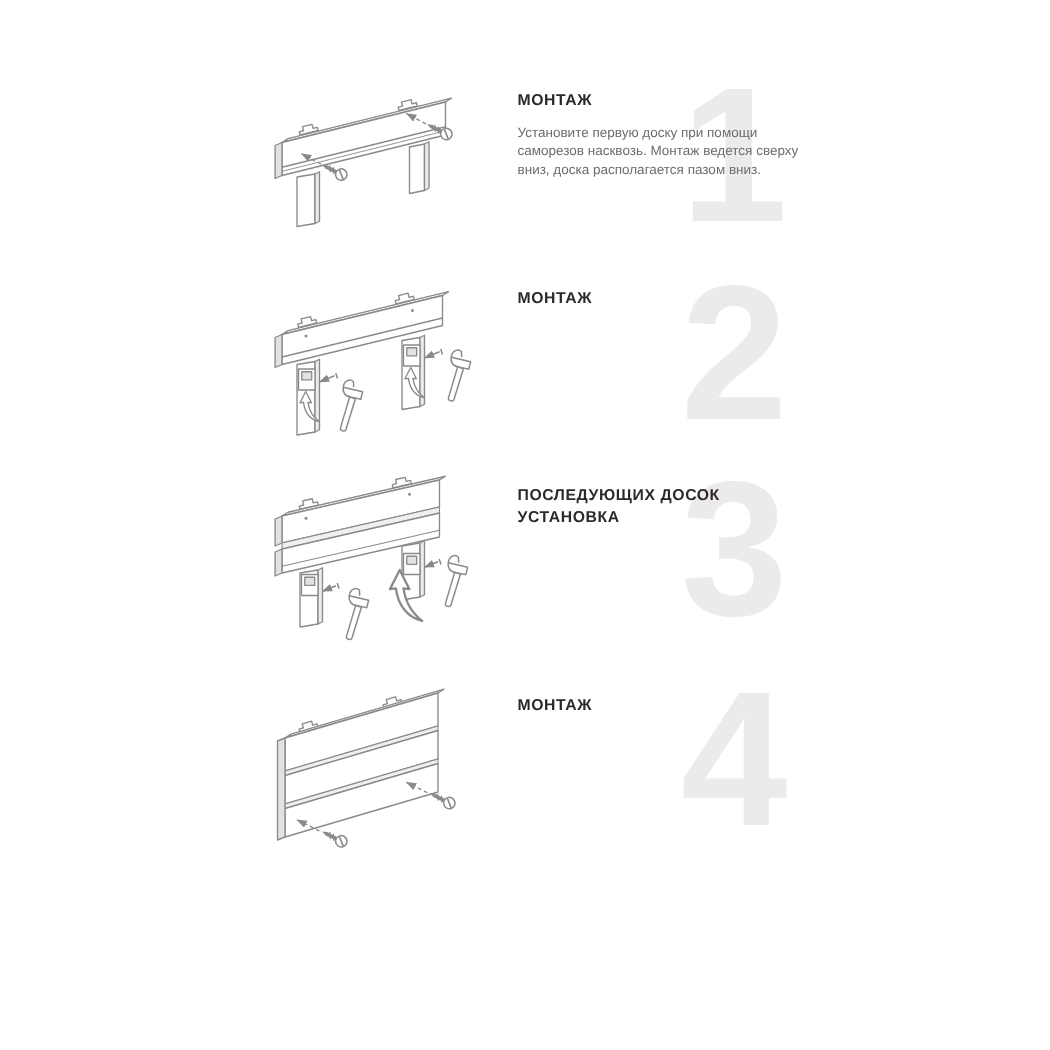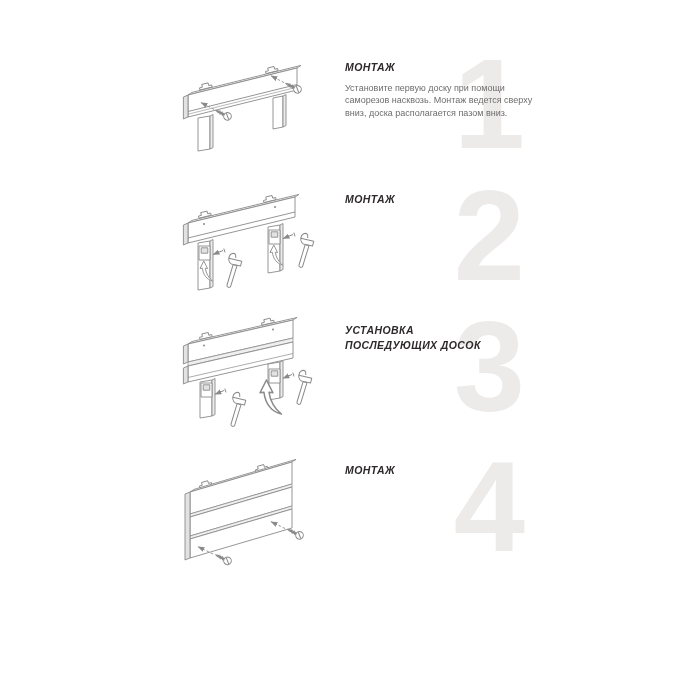--- a/index.html
+++ b/index.html
@@ -12,21 +12,21 @@
   .step-num{
     position:absolute;left:400px;width:122px;text-align:right;
     font-size:128px;line-height:1;font-weight:700;color:#edeaea;
     letter-spacing:-3px;z-index:1;user-select:none;
   }
   .n1{top:40px}.n2{top:172px}.n3{top:303px}.n4{top:443px}
   .step-text{position:absolute;left:345px;width:196px;z-index:2;}
   .t1{top:60px}.t2{top:192px}.t3{top:323px}.t4{top:463px}
   .step-title{
     margin:0 0 7px 0;font-size:10.5px;line-height:14.5px;font-weight:700;
-    color:#2d282a;letter-spacing:.4px;text-transform:uppercase;font-style:italic;
+    color:#2d282a;letter-spacing:.4px;text-transform:uppercase;
   }
   .step-title span{display:block;}
   .step-desc{margin:0;font-size:9px;line-height:12.8px;color:#6e6c6c;}
 </style>
 </head>
 <body>
 
 <svg class="art" width="700" height="700" viewBox="0 0 700 700">
   <defs>
     <marker id="arr" markerWidth="9" markerHeight="7" refX="6.5" refY="2.6" orient="auto" markerUnits="userSpaceOnUse">
@@ -156,22 +156,22 @@
 </div>
 
 <div class="step-text t2">
   <h3 class="step-title">
     <span>МОНТАЖ</span>
   </h3>
 </div>
 
 <div class="step-text t3">
   <h3 class="step-title">
+    <span>ПОСЛЕДУЮЩИХ ДОСОК</span>
     <span>УСТАНОВКА</span>
-    <span>ПОСЛЕДУЮЩИХ ДОСОК</span>
   </h3>
 </div>
 
 <div class="step-text t4">
   <h3 class="step-title">
     <span>МОНТАЖ</span>
   </h3>
 </div>
 
 </body></html>

